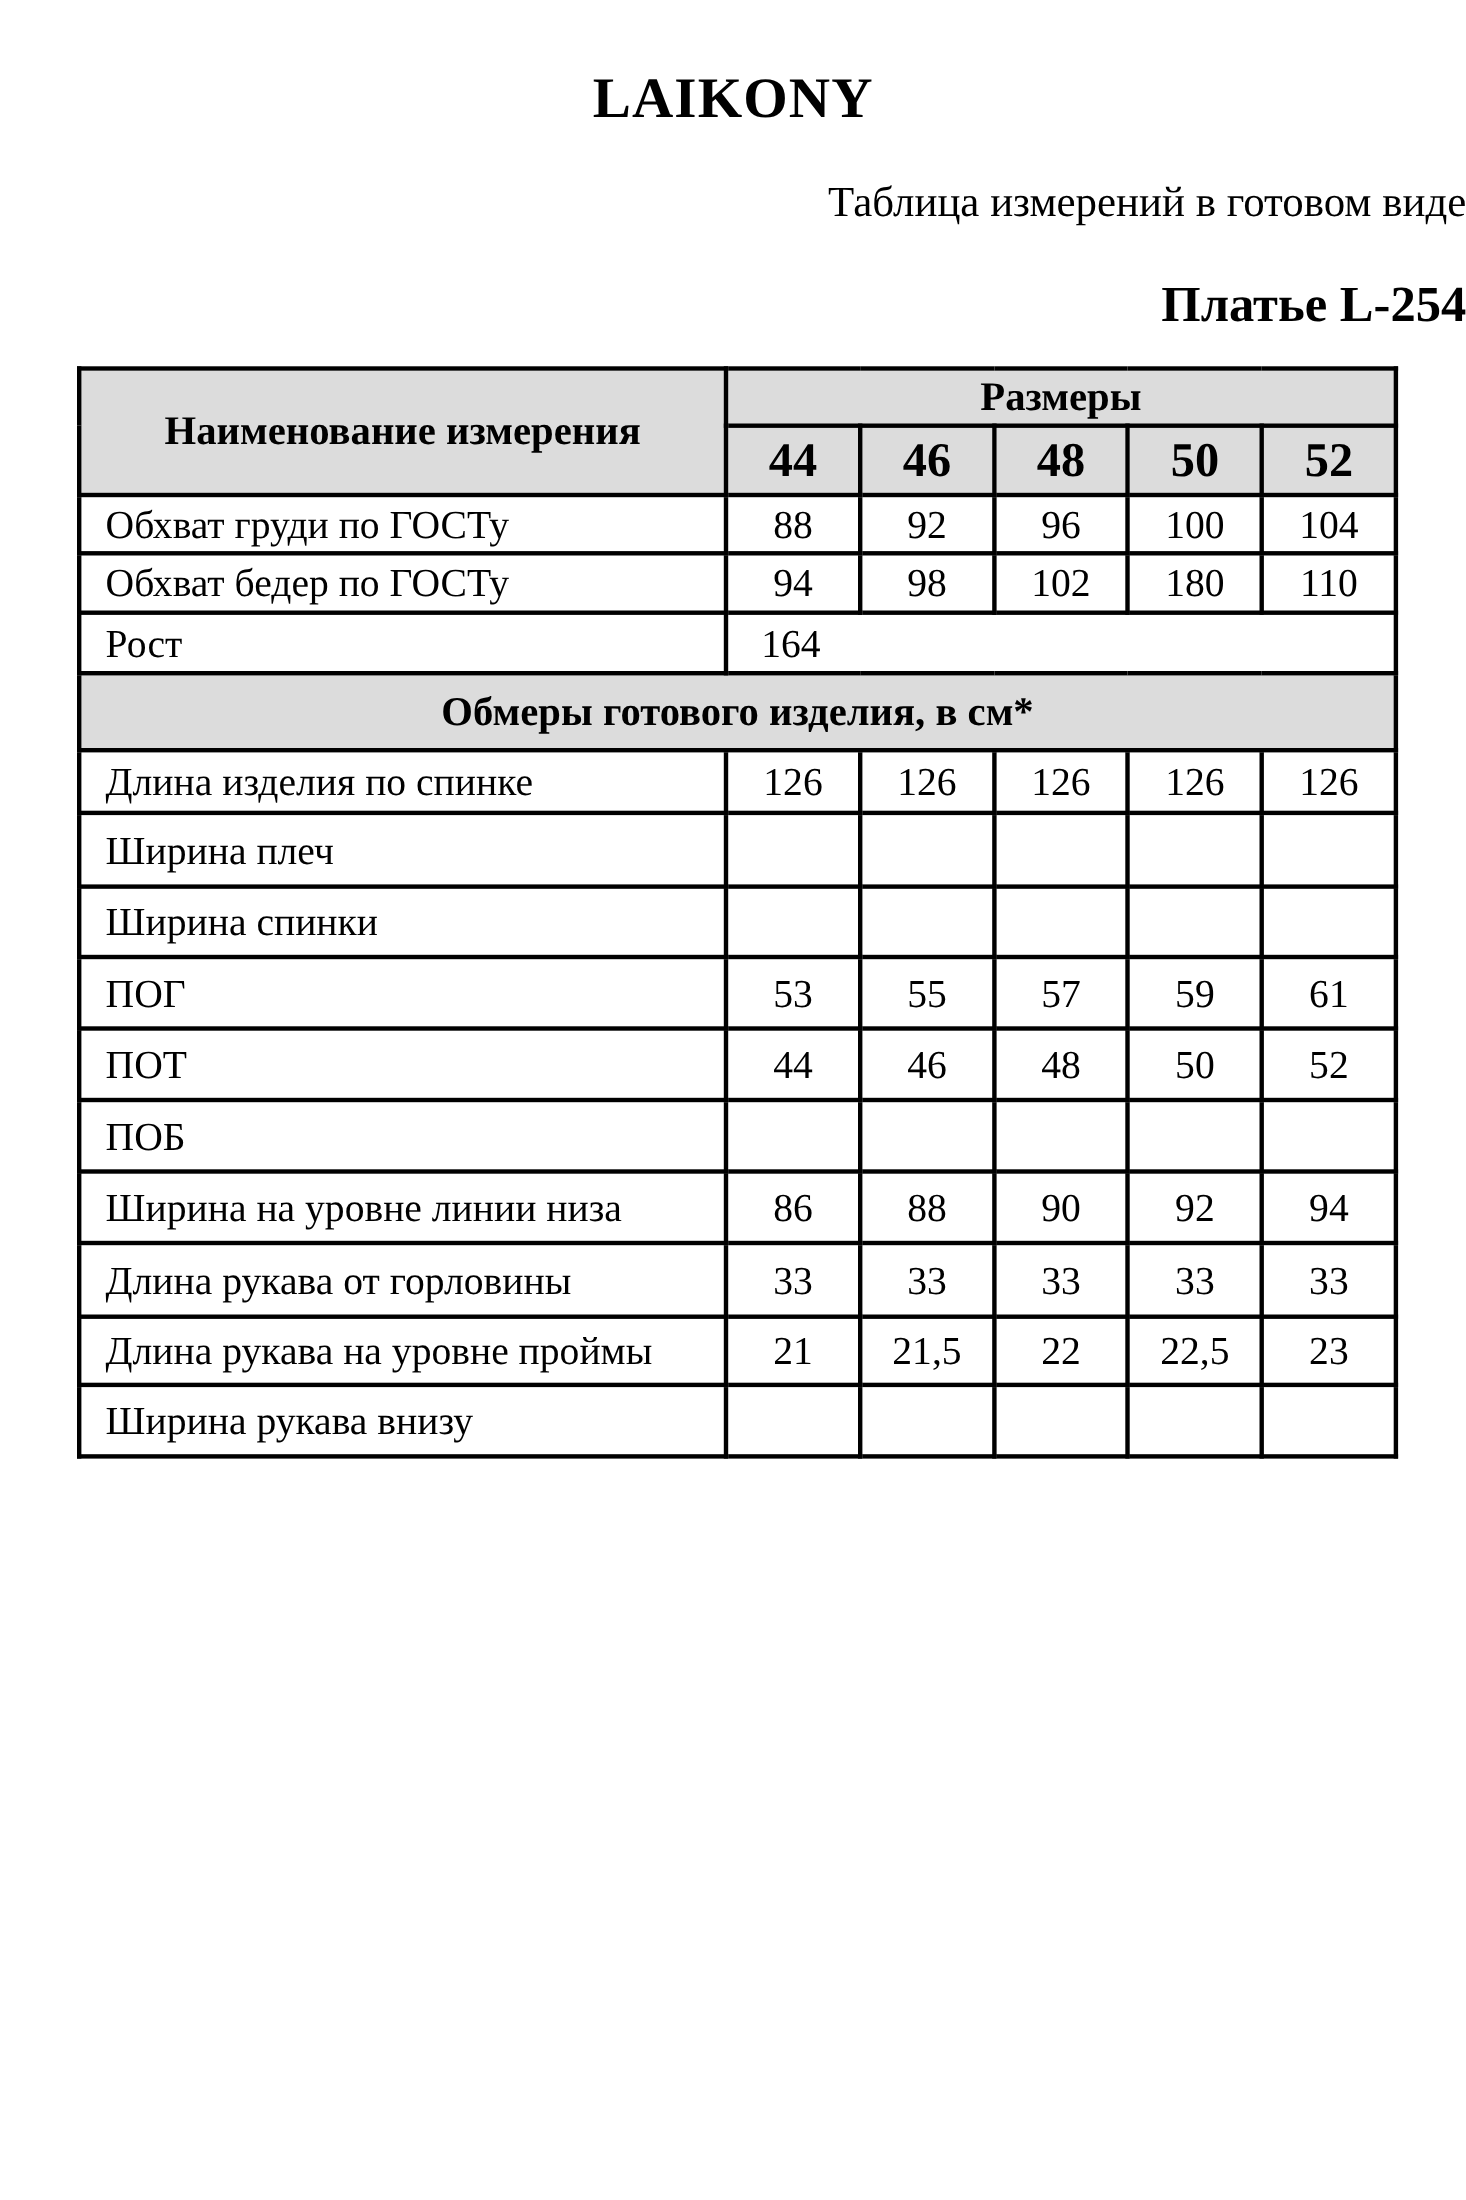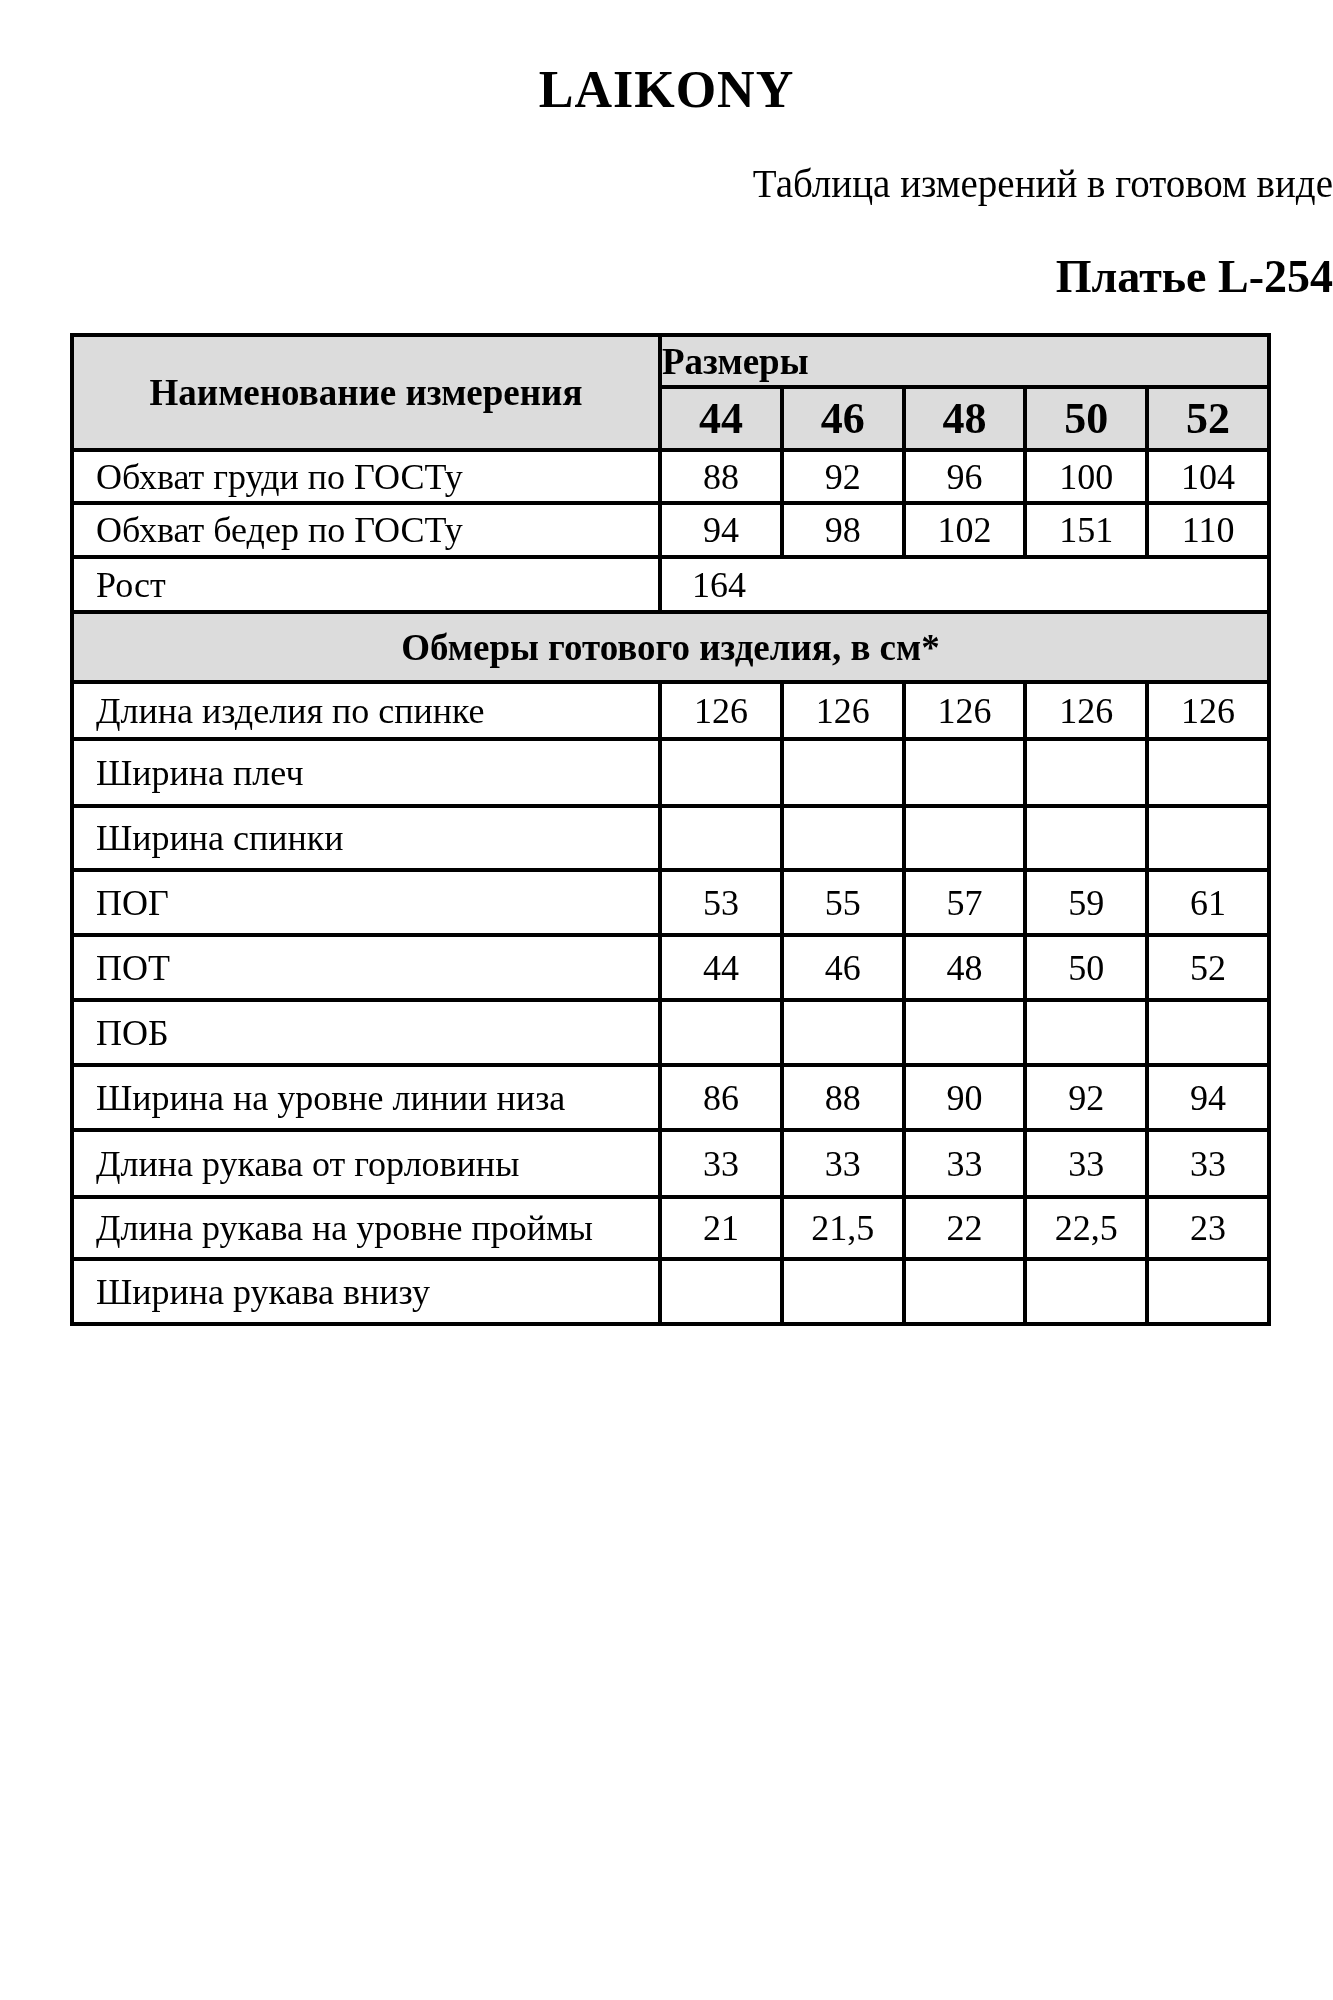--- a/index.html
+++ b/index.html
@@ -41,21 +41,21 @@
     vertical-align: middle;
     overflow: hidden;
   }
   col.c-name { width: 588px; }
   col.c-size { width: 121.8px; }
 
   thead th { background: #dcdcdc; font-weight: bold; }
   thead tr.hrow-1 { height: 52px; }
   thead tr.hrow-2 { height: 63px; }
   th.name-header { font-size: 37px; text-align: center; }
-  th.sizes-header { font-size: 37px; text-align: left; }
+  th.sizes-header { font-size: 37px; text-align: center; }
   th.size-col { font-size: 44px; text-align: center; }
 
   tbody td { font-size: 36px; background: #ffffff; }
   tbody td.label { text-align: left; padding-left: 22px; }
   tbody td.val { text-align: center; }
   tbody td.merged-val { text-align: left; padding-left: 30px; margin-top: 20px; }
   tbody td.section {
     background: #dcdcdc; font-weight: bold; font-size: 37px;
     text-align: center;
   }
@@ -121,21 +121,21 @@
           <td class="val">92</td>
           <td class="val">96</td>
           <td class="val">100</td>
           <td class="val">104</td>
         </tr>
         <tr>
           <td class="label">Обхват бедер по ГОСТу</td>
           <td class="val">94</td>
           <td class="val">98</td>
           <td class="val">102</td>
-          <td class="val">151</td>
+          <td class="val">180</td>
           <td class="val">110</td>
         </tr>
         <tr>
           <td class="label">Рост</td>
           <td colspan="5" class="merged-val">164</td>
         </tr>
         <tr>
           <td colspan="6" class="section">Обмеры готового изделия, в см*</td>
         </tr>
         <tr>

